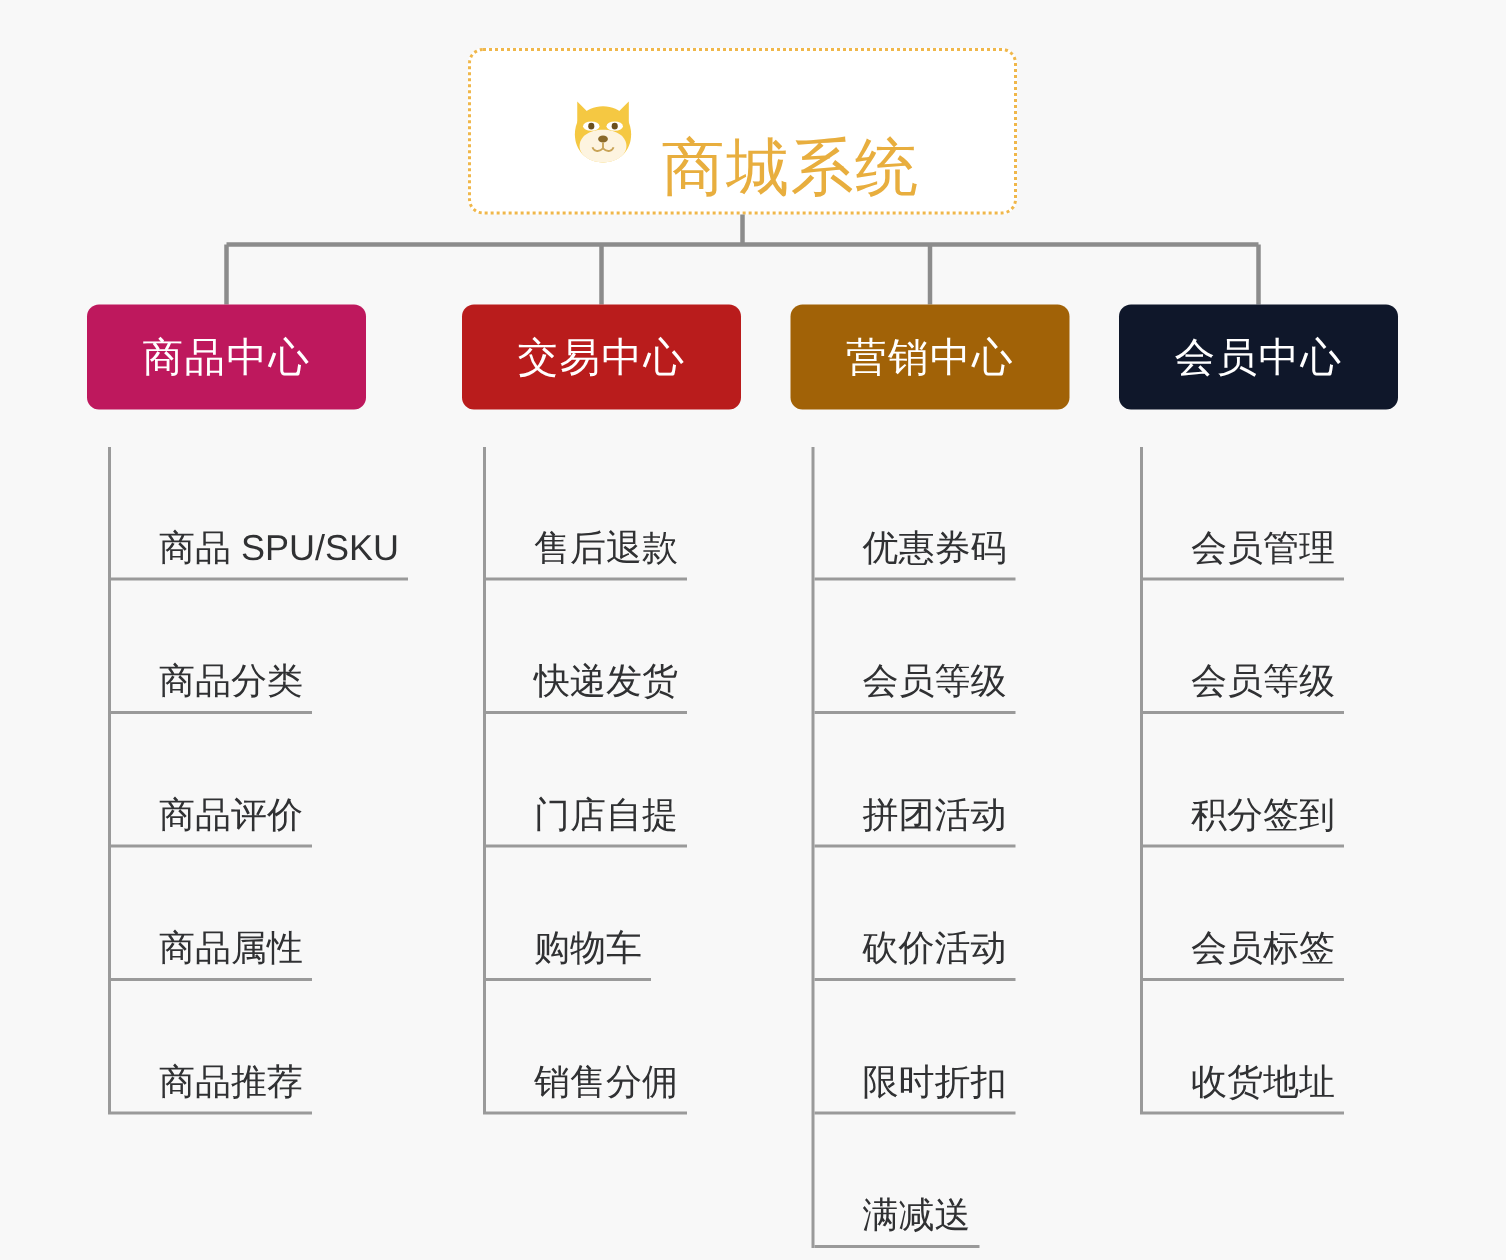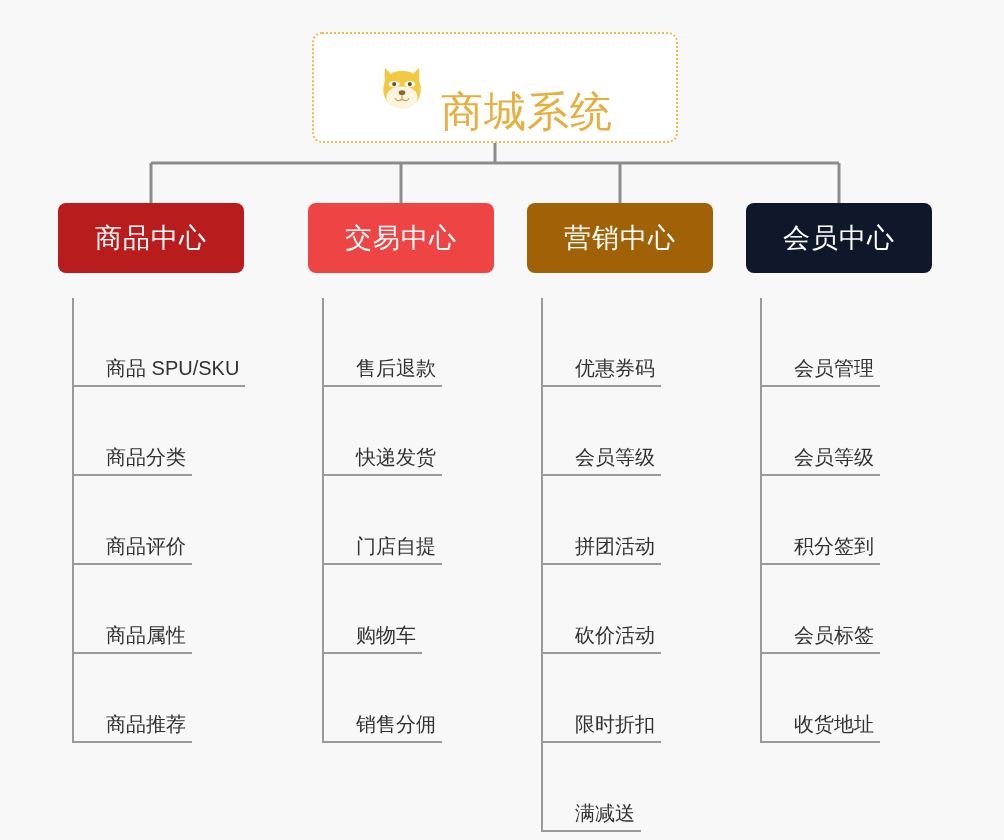--- a/index.html
+++ b/index.html
@@ -92,21 +92,21 @@
     box-sizing: border-box;
   }
   .child-item {
     position: relative;
     height: 89px;
     display: flex;
     align-items: flex-end;
     box-sizing: border-box;
   }
   .child-label {
-    font-size: 20px;
+    font-size: 24px;
     color: #303133;
     white-space: nowrap;
     padding: 0 6px 6px 32px;
     border-bottom: 2px solid #9a9a9a;
     line-height: 1.1;
     box-sizing: border-box;
   }
 </style>
 </head>
 <body>
@@ -136,44 +136,44 @@
       <line x1="495" y1="143" x2="495" y2="163"></line>
       <line x1="151" y1="163" x2="839" y2="163"></line>
       <line x1="151" y1="163" x2="151" y2="203"></line>
       <line x1="401" y1="163" x2="401" y2="203"></line>
       <line x1="620" y1="163" x2="620" y2="203"></line>
       <line x1="839" y1="163" x2="839" y2="203"></line>
     </g>
   </svg>
 
   <div class="column col-0">
+    <div class="cat-header" style="background:#be185d">
+      <span>商品中心</span>
+    </div>
+    <div class="children">
+      <div class="child-item">
+          <span class="child-label">商品 SPU/SKU</span>
+        </div>
+      <div class="child-item">
+          <span class="child-label">商品分类</span>
+        </div>
+      <div class="child-item">
+          <span class="child-label">商品评价</span>
+        </div>
+      <div class="child-item">
+          <span class="child-label">商品属性</span>
+        </div>
+      <div class="child-item">
+          <span class="child-label">商品推荐</span>
+        </div>
+    </div>
+  </div>
+
+  <div class="column col-1">
     <div class="cat-header" style="background:#b91c1c">
-      <span>商品中心</span>
-    </div>
-    <div class="children">
-      <div class="child-item">
-          <span class="child-label">商品 SPU/SKU</span>
-        </div>
-      <div class="child-item">
-          <span class="child-label">商品分类</span>
-        </div>
-      <div class="child-item">
-          <span class="child-label">商品评价</span>
-        </div>
-      <div class="child-item">
-          <span class="child-label">商品属性</span>
-        </div>
-      <div class="child-item">
-          <span class="child-label">商品推荐</span>
-        </div>
-    </div>
-  </div>
-
-  <div class="column col-1">
-    <div class="cat-header" style="background:#ef4444">
       <span>交易中心</span>
     </div>
     <div class="children">
       <div class="child-item">
           <span class="child-label">售后退款</span>
         </div>
       <div class="child-item">
           <span class="child-label">快递发货</span>
         </div>
       <div class="child-item">

